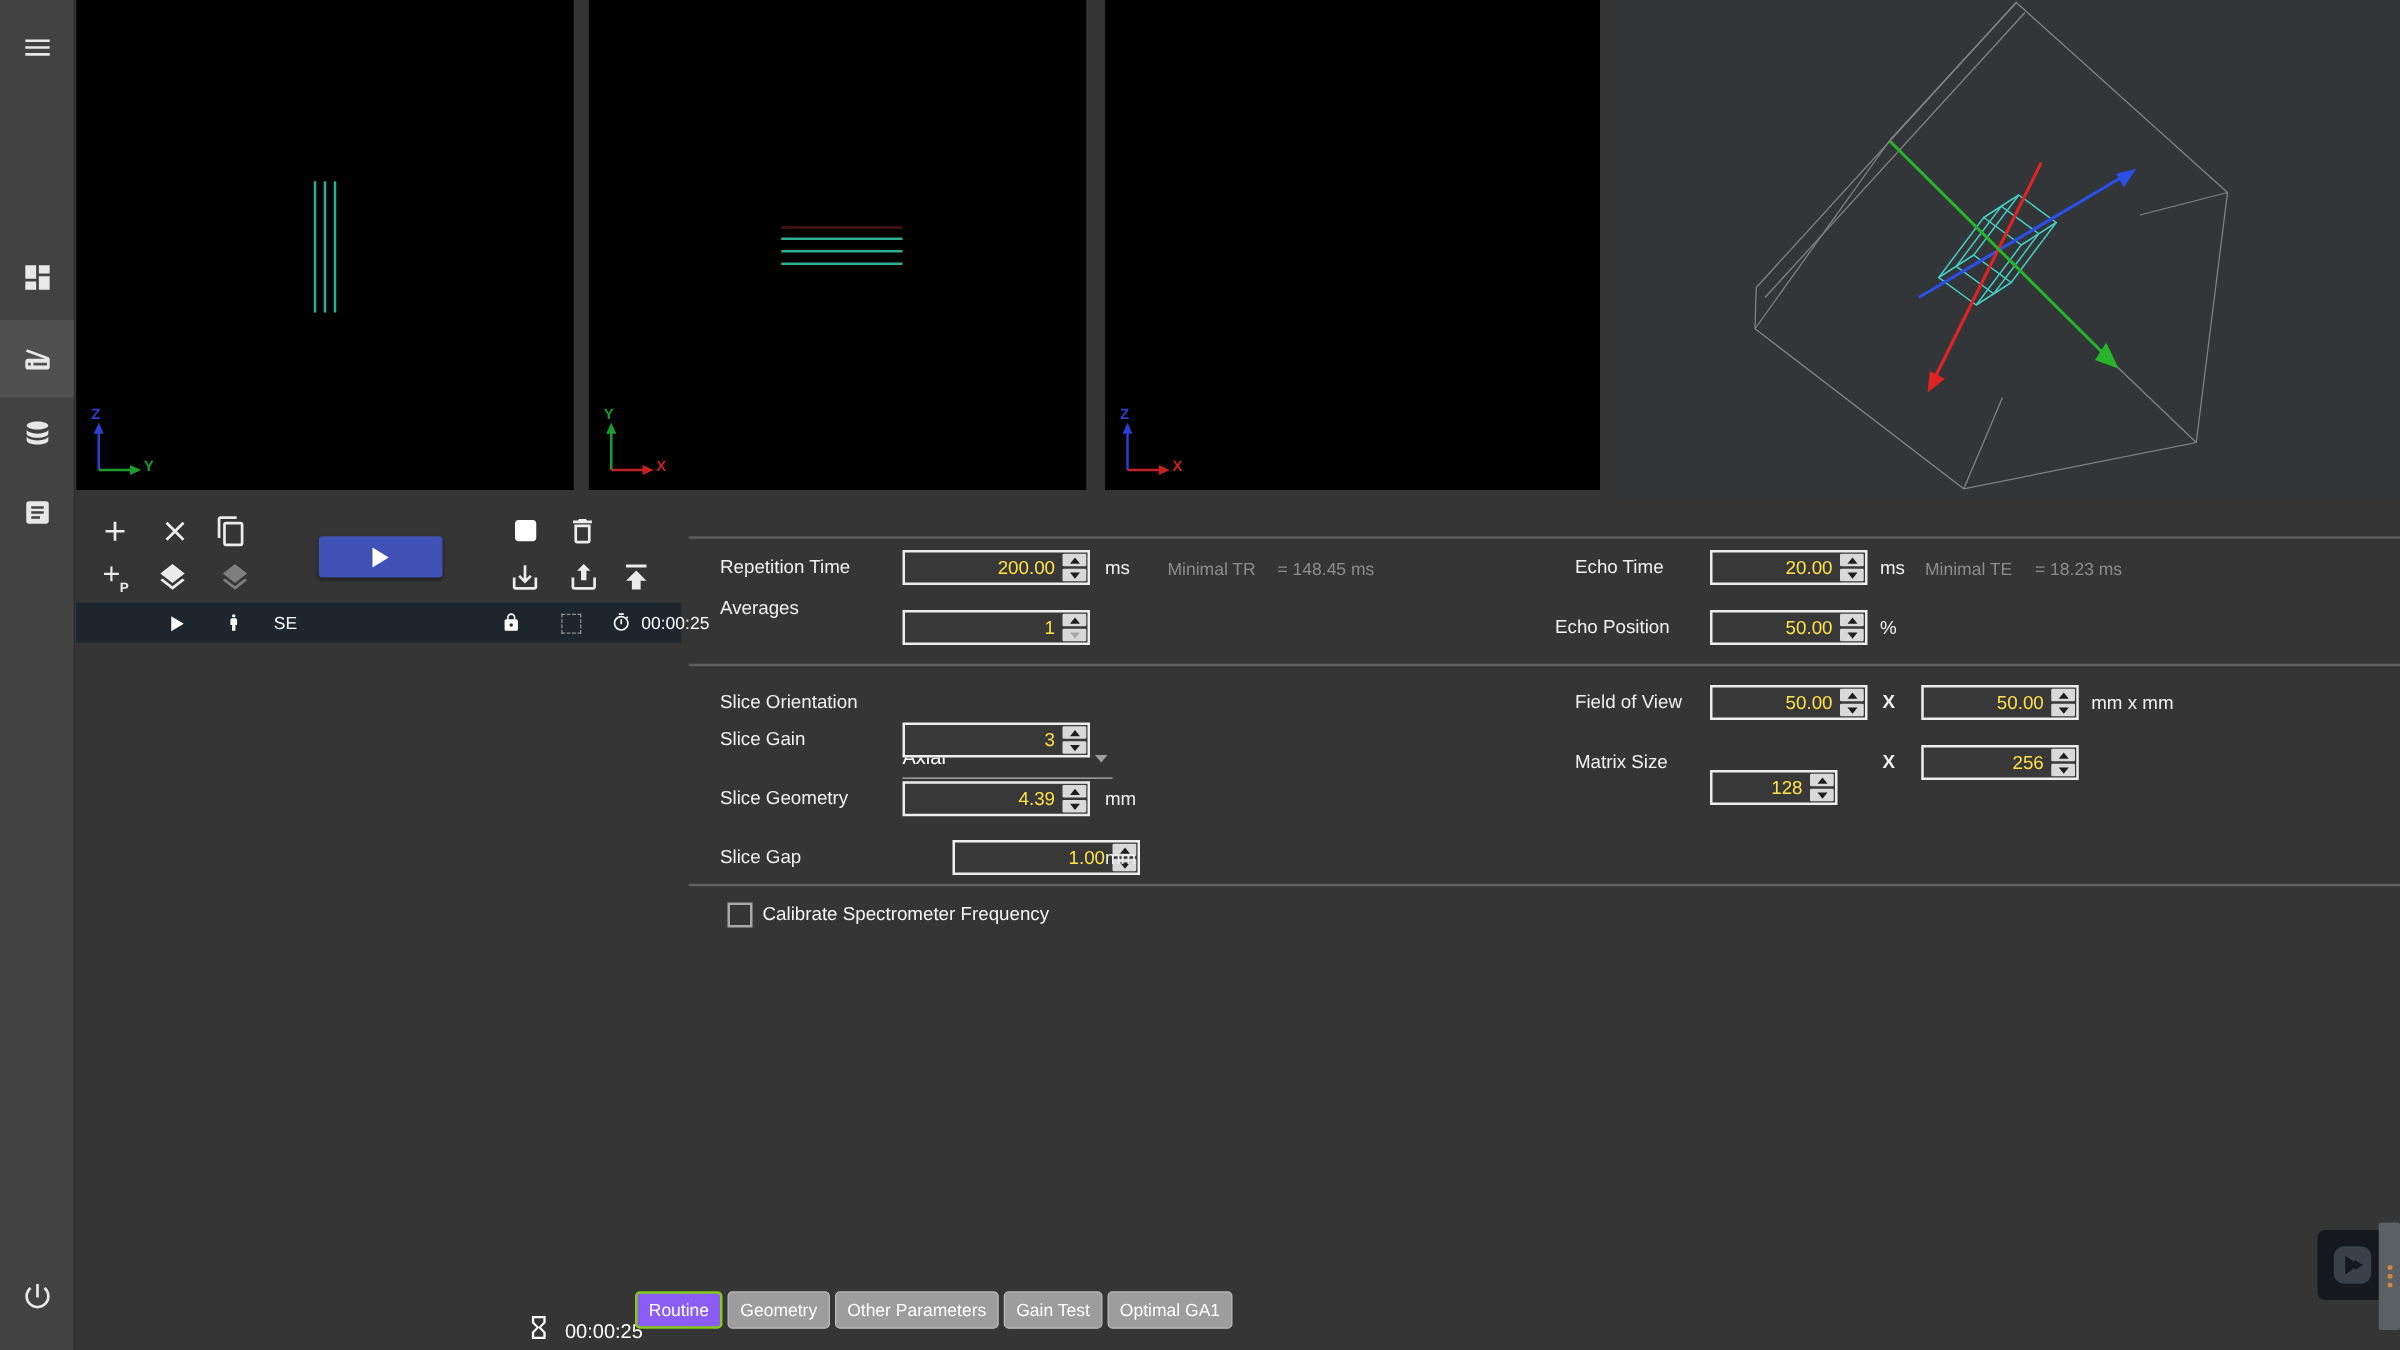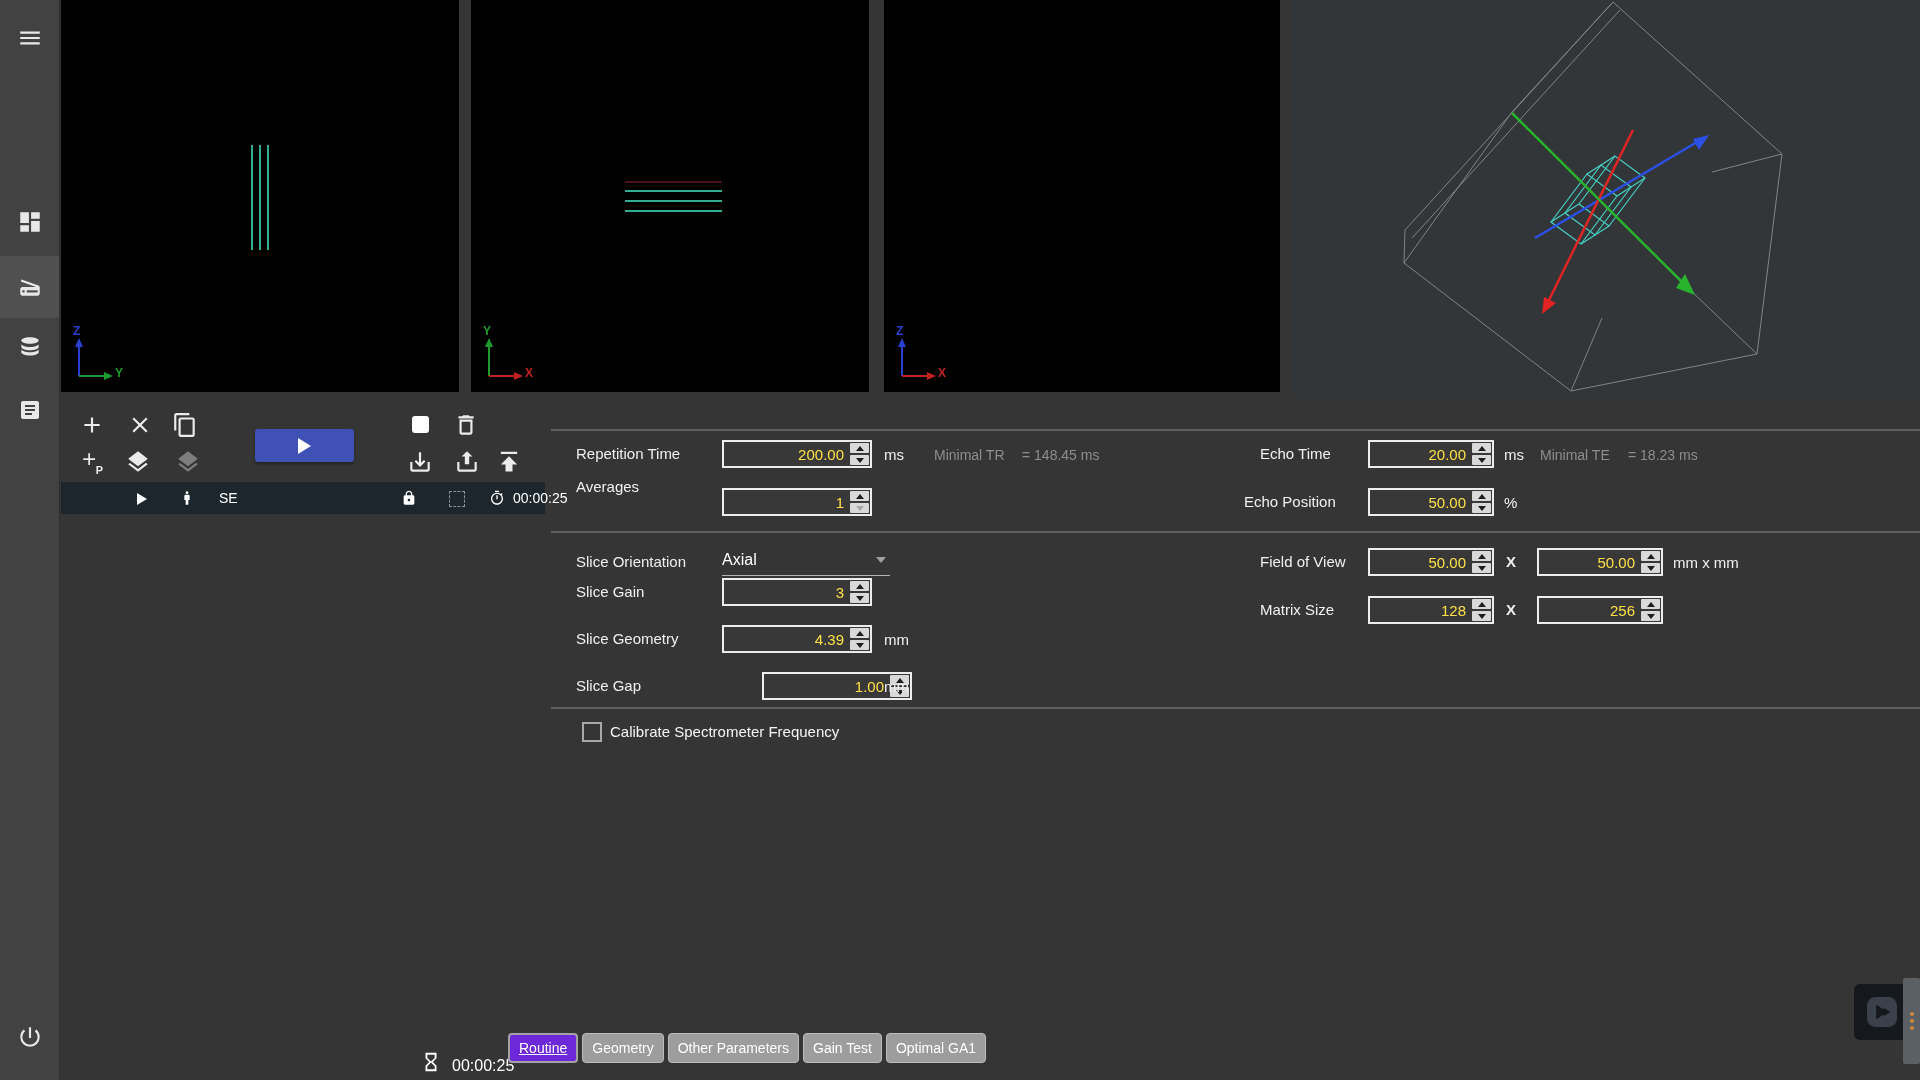--- a/index.html
+++ b/index.html
@@ -54,35 +54,35 @@
          background:#383838;display:flex;align-items:stretch;}
   .field .val{flex:1;display:flex;align-items:center;justify-content:flex-end;
               padding-right:5px;font-size:15px;color:#fde047;}
   .spin{width:21px;display:flex;flex-direction:column;gap:2px;padding:1px;box-sizing:border-box;}
   .spin i{flex:1;background:#d9d9d9;display:flex;align-items:center;justify-content:center;border-radius:1px;}
   .spin i::after{content:"";width:0;height:0;border-left:4px solid transparent;border-right:4px solid transparent;}
   .spin i.up::after{border-bottom:5px solid #1e1e1e;}
   .spin i.dn::after{border-top:5px solid #1e1e1e;}
   .spin i.off::after{border-bottom-color:#a8a8a8;border-top-color:#a8a8a8;}
   .dropdown{position:absolute;height:30px;border-bottom:1px solid #b5b5b5;display:flex;
-            align-items:center;justify-content:space-between;}
+            align-items:center;justify-content:space-between;margin-top:47px;}
   .dropdown .ddval{font-size:16px;color:#fff;}
   .dropdown .caret{width:0;height:0;border-left:5px solid transparent;border-right:5px solid transparent;
                    border-top:6px solid #9f9f9f;margin-right:4px;}
   .checkbox{position:absolute;width:16px;height:16px;border:2px solid #a8a8a8;background:transparent;}
   .cb-label{position:absolute;font-size:15px;color:#f5f5f5;}
 
   
   .hourglass{position:absolute;left:420px;top:1048px;color:#fff;}
   .hourglass svg{width:22px;height:28px;fill:currentColor;}
   .sb-time{position:absolute;left:452px;top:1057px;font-size:16px;color:#fff;}
   .tabs{position:absolute;left:508px;top:1033px;display:flex;gap:4px;height:30px;}
   .tab{box-sizing:border-box;padding:0 9px;display:flex;align-items:center;font-size:14px;
        border-radius:4px;background:#9d9d9d;border:1px solid #bcbcbc;color:#fff;white-space:nowrap;}
-  .tab.active{background:#6d28d9;border:2px solid #a3a3a3;text-decoration:underline;}
+  .tab.active{background:#8b5cf6;border:2px solid #84cc16;}
 
   
   .edge-strip{position:absolute;left:1903px;top:978px;width:17px;height:86px;background:#5b6065;
               border-radius:2px;display:flex;flex-direction:column;align-items:center;
               justify-content:center;gap:3px;}
   .edge-strip i{width:4px;height:4px;border-radius:50%;background:#cf8a3e;}
   .chat-widget{position:absolute;left:1854px;top:984px;width:56px;height:56px;background:#15181d;
                border-radius:6px;display:flex;align-items:center;justify-content:center;}
   .chat-widget svg{width:40px;height:40px;}
 </style>
@@ -365,21 +365,21 @@
   <div class="field" style="left:1537px;top:548px;width:126px;">
     <span class="val">50.00</span>
     <span class="spin">
         <i class="up"></i>
         <i class="dn"></i>
       </span>
   </div>
   <div class="unit" style="left:1673px;top:554px;">mm x mm</div>
 
   <div class="flabel" style="left:1260px;top:600px;">Matrix Size</div>
-  <div class="field" style="left:1368px;top:596px;width:126px;">
+  <div class="field" style="left:1368px;top:616px;width:102px;">
     <span class="val">128</span>
     <span class="spin">
         <i class="up"></i>
         <i class="dn"></i>
       </span>
   </div>
   <div class="xsep" style="left:1506px;top:601px;">X</div>
   <div class="field" style="left:1537px;top:596px;width:126px;">
     <span class="val">256</span>
     <span class="spin">

